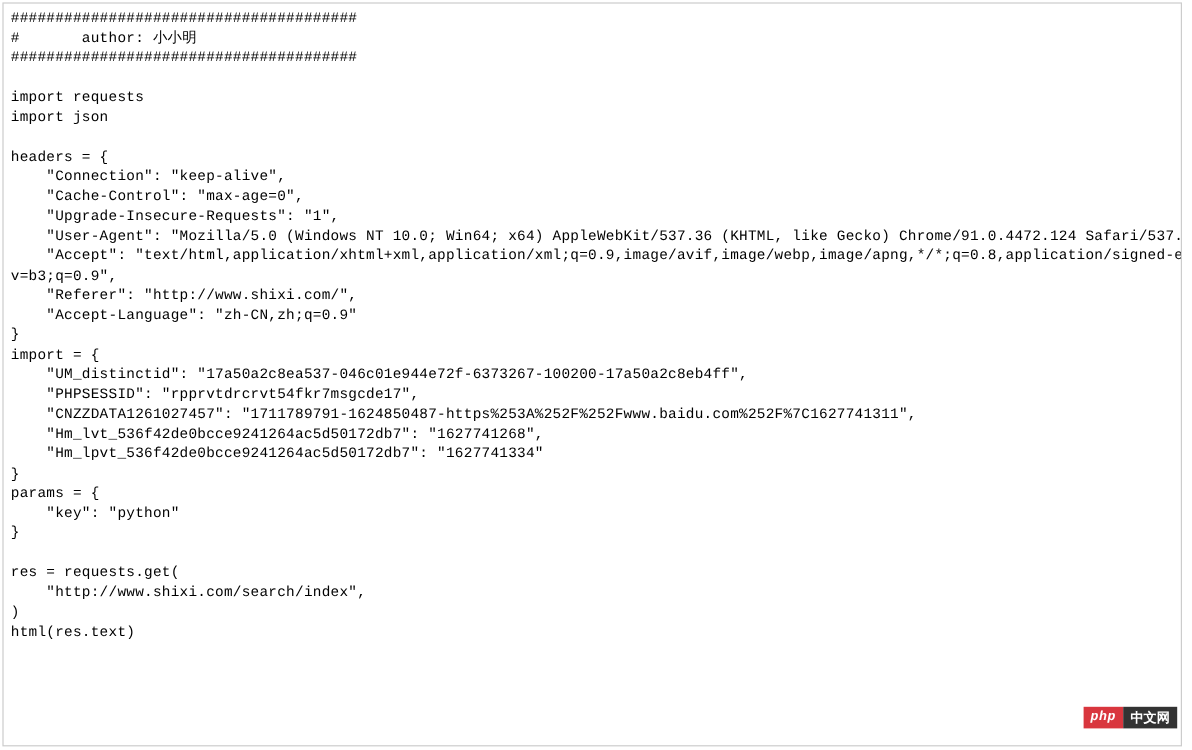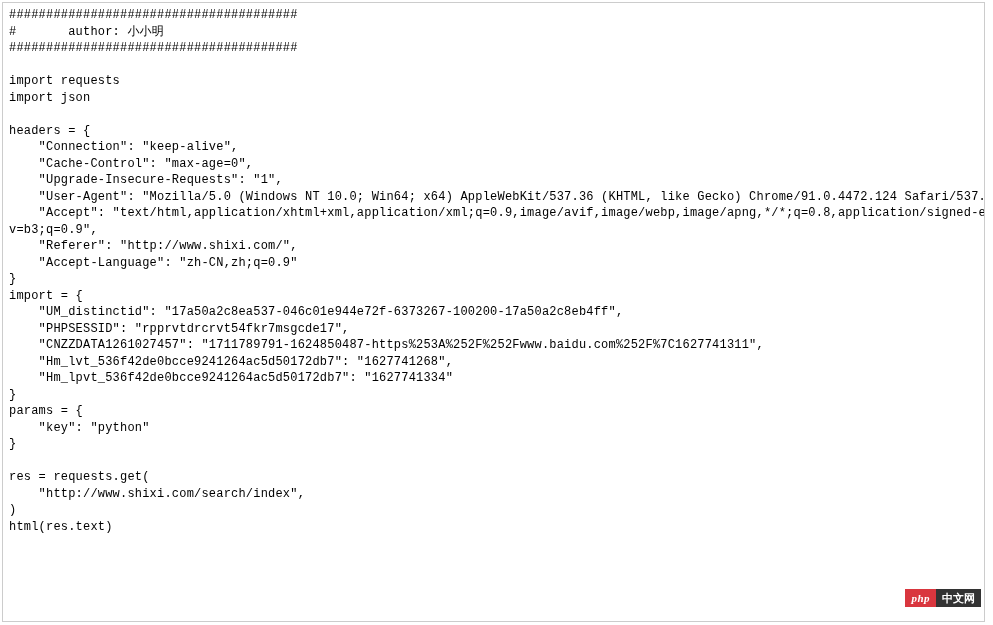--- a/index.html
+++ b/index.html
@@ -31,21 +31,21 @@
       color: #000;
       letter-spacing: 0.2px;
     }
     .badge {
       position: absolute;
       right: 12px;
       bottom: 18px;
       display: flex;
       align-items: stretch;
       height: 18px;
-      font-family: Liberation Serif, serif;
+      font-family: Liberation Mono, monospace;
       font-size: 11px;
       font-weight: bold;
     }
     .badge-left {
       background: #d9363e;
       color: #fff;
       padding: 2px 6px;
       display: flex;
       align-items: center;
       font-style: italic;

